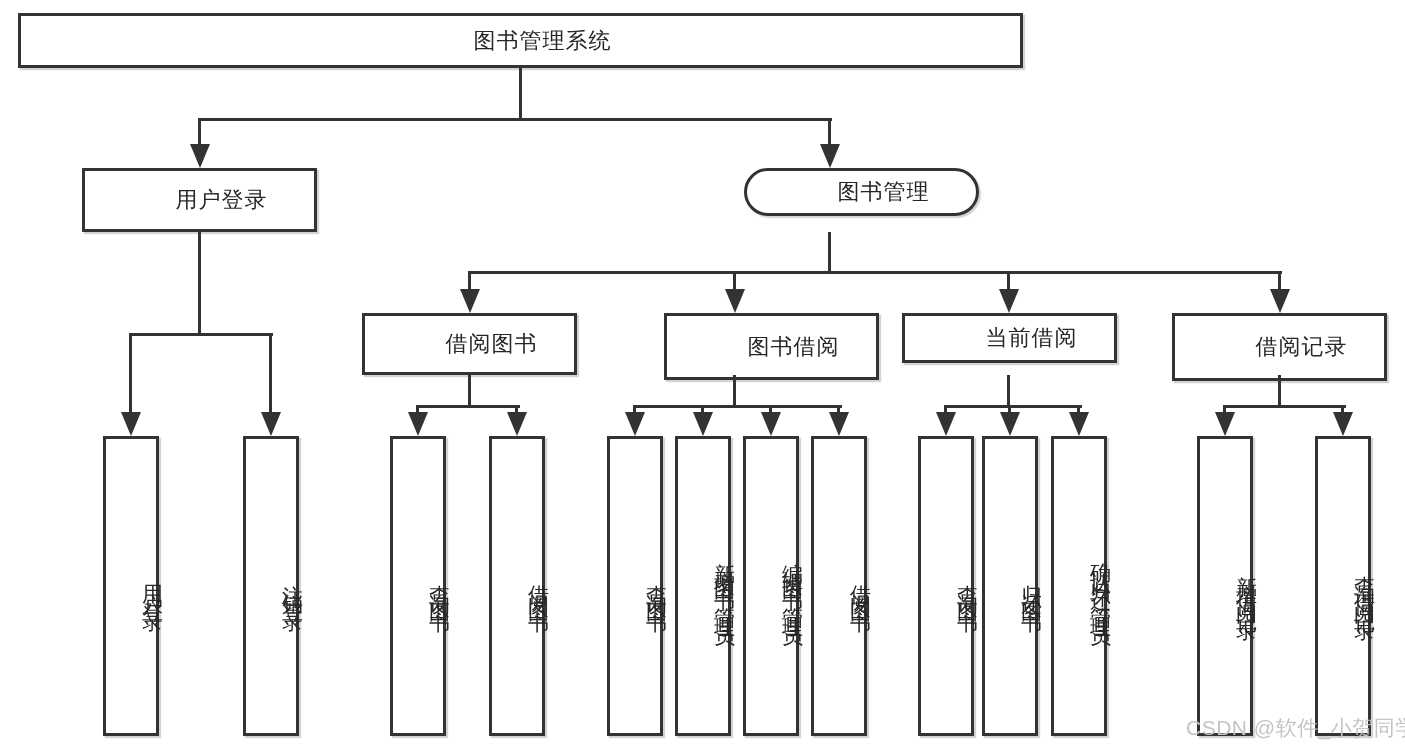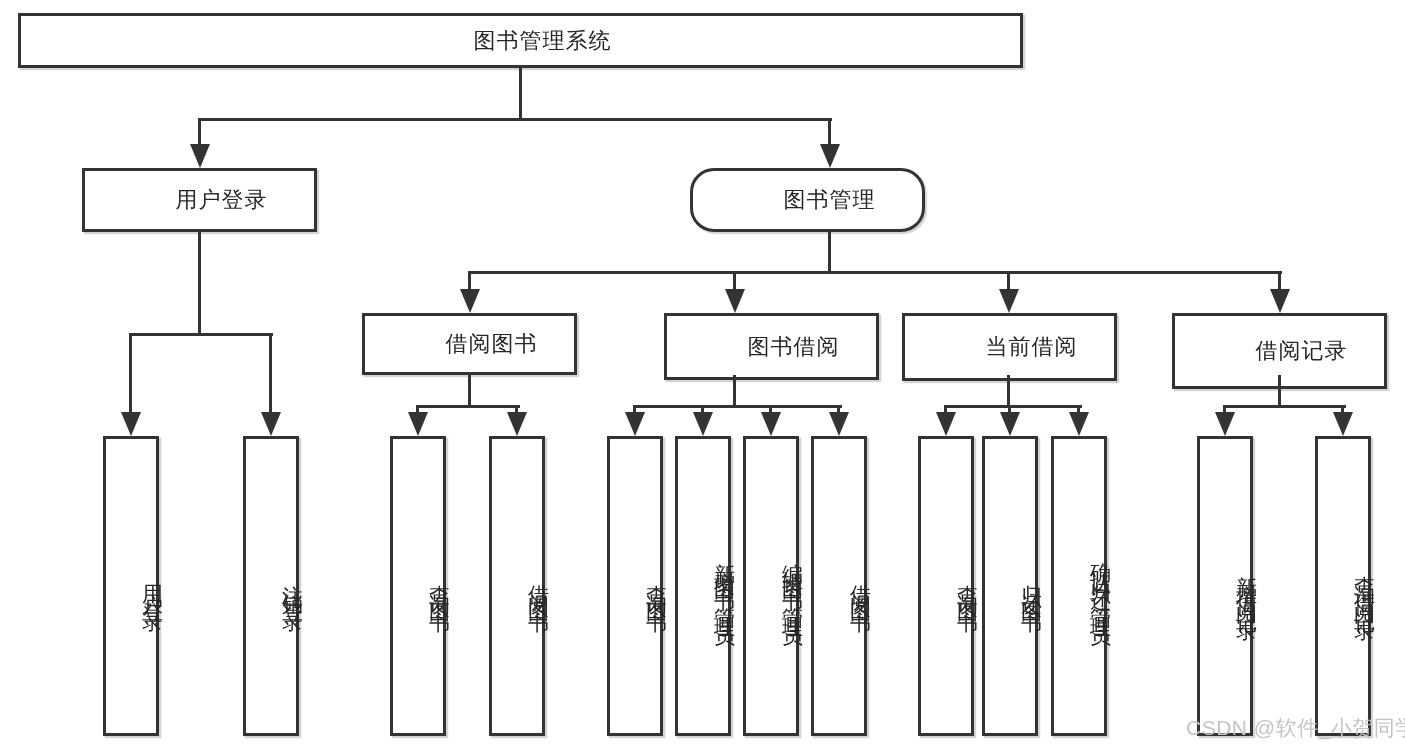--- a/index.html
+++ b/index.html
@@ -75,21 +75,21 @@
   <div class="box" style="left:18px; top:13px; width:1005px; height:55px;">图书管理系统</div>
 
   <div class="vline" style="left:519px; top:68px; height:52px;"></div>
   <div class="hline" style="left:198px; top:118px; width:634px;"></div>
   <div class="vline" style="left:198px; top:118px; height:30px;"></div>
   <div class="arrow" style="left:190px; top:144px;"></div>
   <div class="vline" style="left:828px; top:118px; height:30px;"></div>
   <div class="arrow" style="left:820px; top:144px;"></div>
 
   <div class="box" style="left:82px; top:168px; width:235px; height:64px;">用户登录</div>
-  <div class="box" style="left:690px; top:168px; width:235px; height:64px;border-radius:24px;">图书管理</div>
+  <div class="box" style="left:744px; top:168px; width:235px; height:48px;border-radius:24px;">图书管理</div>
 
   <div class="vline" style="left:198px; top:232px; height:104px;"></div>
   <div class="hline" style="left:129px; top:333px; width:144px;"></div>
   <div class="vline" style="left:129px; top:333px; height:82px;"></div>
   <div class="arrow" style="left:121px; top:412px;"></div>
   <div class="vline" style="left:269px; top:333px; height:82px;"></div>
   <div class="arrow" style="left:261px; top:412px;"></div>
 
   <div class="vline" style="left:828px; top:232px; height:41px;"></div>
   <div class="hline" style="left:468px; top:271px; width:814px;"></div>
@@ -97,22 +97,22 @@
   <div class="arrow" style="left:460px; top:289px;"></div>
   <div class="vline" style="left:733px; top:271px; height:20px;"></div>
   <div class="arrow" style="left:725px; top:289px;"></div>
   <div class="vline" style="left:1007px; top:271px; height:20px;"></div>
   <div class="arrow" style="left:999px; top:289px;"></div>
   <div class="vline" style="left:1278px; top:271px; height:20px;"></div>
   <div class="arrow" style="left:1270px; top:289px;"></div>
 
   <div class="box" style="left:362px; top:313px; width:215px; height:62px;">借阅图书</div>
   <div class="box" style="left:628px; top:313px; width:215px; height:67px;margin-left:36px;">图书借阅</div>
-  <div class="box" style="left:902px; top:313px; width:215px; height:68px;">当前借阅</div>
-  <div class="box" style="left:1172px; top:313px; width:215px; height:76px;font-family:Liberation Mono, monospace;">借阅记录</div>
+  <div class="box" style="left:902px; top:313px; width:215px; height:50px;">当前借阅</div>
+  <div class="box" style="left:1172px; top:313px; width:215px; height:68px;font-family:Liberation Mono, monospace;">借阅记录</div>
 
   <div class="vline" style="left:468px; top:375px; height:33px;"></div>
   <div class="hline" style="left:416px; top:405px; width:104px;"></div>
   <div class="vline" style="left:416px; top:405px; height:10px;"></div>
   <div class="arrow" style="left:408px; top:412px;"></div>
   <div class="vline" style="left:515px; top:405px; height:10px;"></div>
   <div class="arrow" style="left:507px; top:412px;"></div>
 
   <div class="vline" style="left:733px; top:375px; height:33px;"></div>
   <div class="hline" style="left:633px; top:405px; width:209px;"></div>

